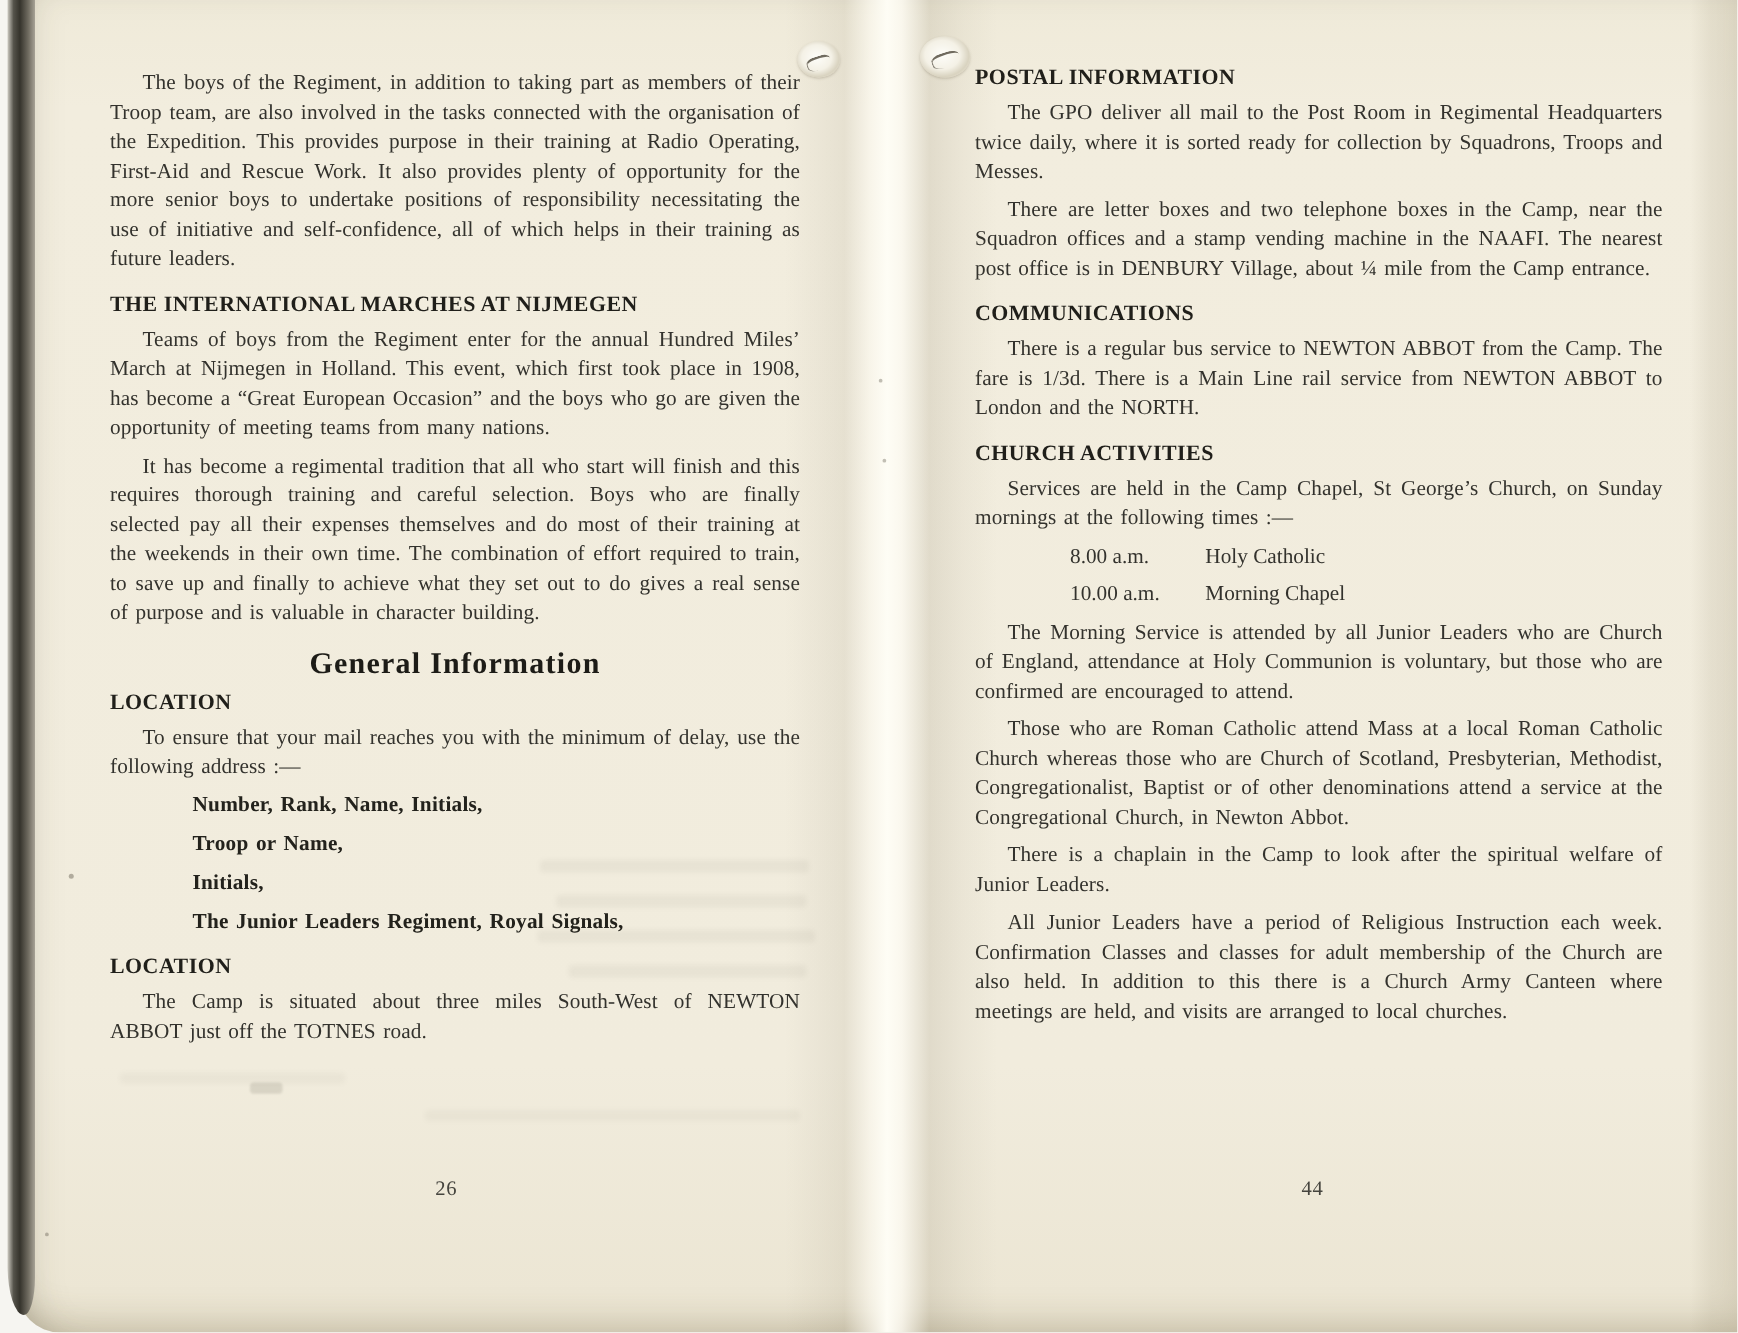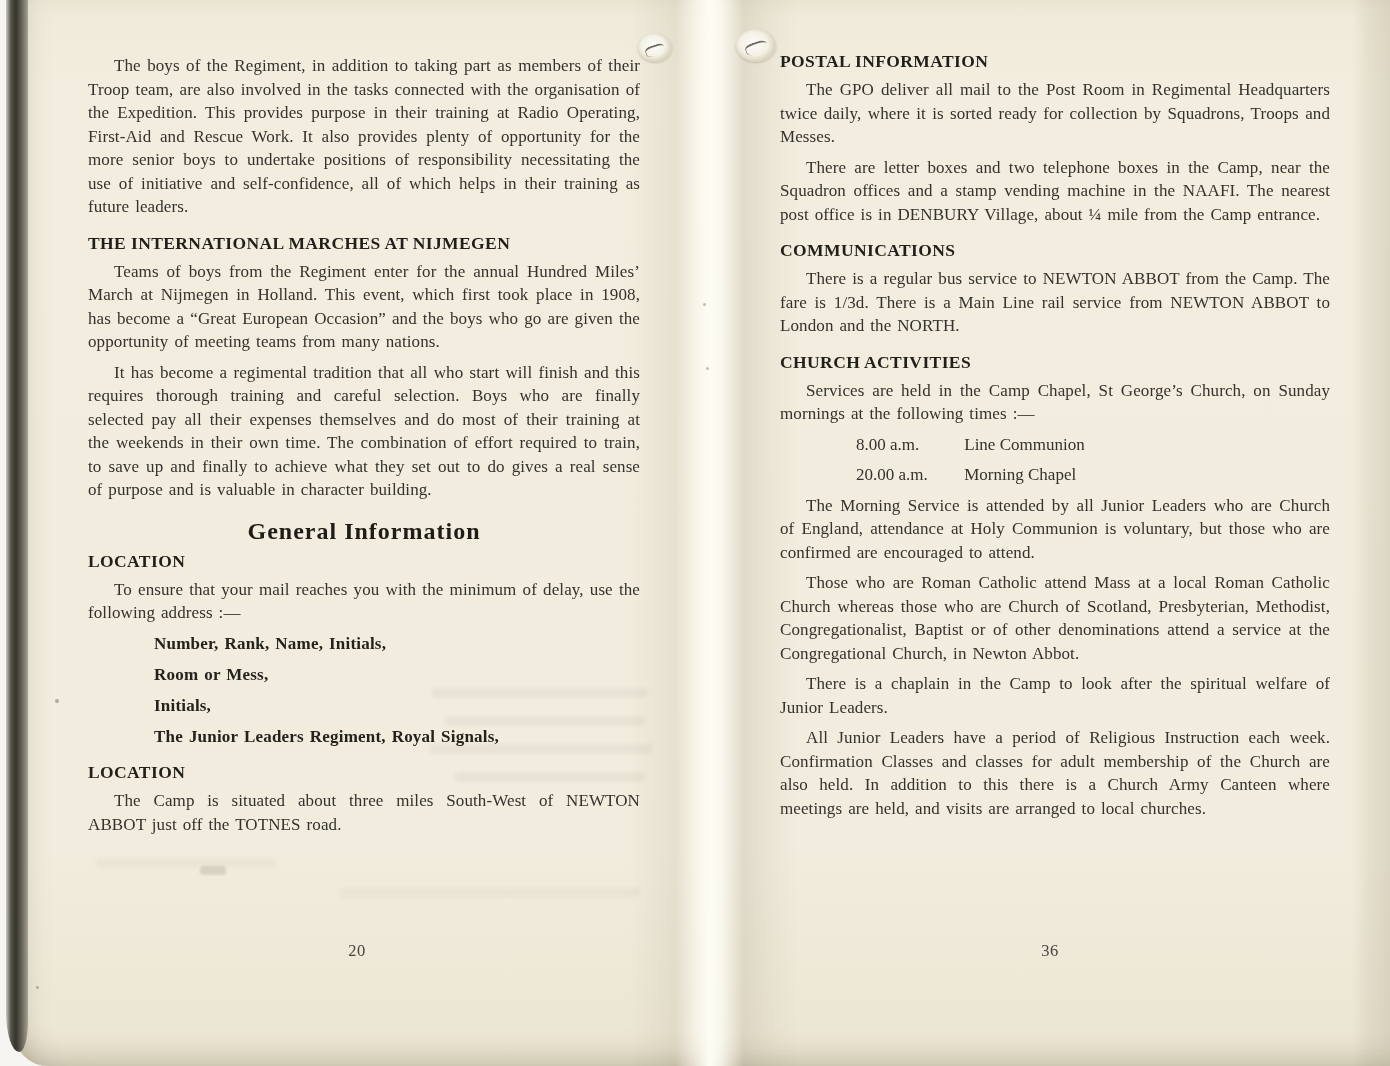--- a/index.html
+++ b/index.html
@@ -104,59 +104,59 @@
     <p class="body">Teams of boys from the Regiment enter for the annual Hundred Miles’ March at Nijmegen in Holland. This event, which first took place in 1908, has become a “Great European Occasion” and the boys who go are given the opportunity of meeting teams from many nations.</p>
     <p class="body">It has become a regimental tradition that all who start will finish and this requires thorough training and careful selection. Boys who are finally selected pay all their expenses themselves and do most of their training at the weekends in their own time. The combination of effort required to train, to save up and finally to achieve what they set out to do gives a real sense of purpose and is valuable in character building.</p>
 
     <div class="display-title">General Information</div>
 
     <h2 class="sect" style="margin-top:4px">LOCATION</h2>
     <p class="body">To ensure that your mail reaches you with the minimum of delay, use the following address :—</p>
 
     <div class="addr-block">
       <div class="addr-line">Number, Rank, Name, Initials,</div>
-      <div class="addr-line">Room or Mess,</div>
+      <div class="addr-line">Troop or Name,</div>
       <div class="addr-line">Initials,</div>
       <div class="addr-line">The Junior Leaders Regiment, Royal Signals,</div>
     </div>
 
     <h2 class="sect">LOCATION</h2>
     <p class="body">The Camp is situated about three miles South-West of NEWTON ABBOT just off the TOTNES road.</p>
 
-    <div class="page-number">20</div>
+    <div class="page-number">26</div>
   </div>
 
   <div class="page page-right">
     <h2 class="sect" style="margin-top:0">POSTAL INFORMATION</h2>
     <p class="body">The GPO deliver all mail to the Post Room in Regimental Headquarters twice daily, where it is sorted ready for collection by Squadrons, Troops and Messes.</p>
     <p class="body">There are letter boxes and two telephone boxes in the Camp, near the Squadron offices and a stamp vending machine in the NAAFI. The nearest post office is in DENBURY Village, about ¼ mile from the Camp entrance.</p>
 
     <h2 class="sect">COMMUNICATIONS</h2>
     <p class="body">There is a regular bus service to NEWTON ABBOT from the Camp. The fare is 1/3d. There is a Main Line rail service from NEWTON ABBOT to London and the NORTH.</p>
 
     <h2 class="sect">CHURCH ACTIVITIES</h2>
     <p class="body">Services are held in the Camp Chapel, St George’s Church, on Sunday mornings at the following times :—</p>
 
     <div class="sched">
       <div class="sched-row">
         <span class="sched-time">8.00 a.m.</span>
-        <span>Line Communion</span>
+        <span>Holy Catholic</span>
       </div>
       <div class="sched-row">
-        <span class="sched-time">20.00 a.m.</span>
+        <span class="sched-time">10.00 a.m.</span>
         <span>Morning Chapel</span>
       </div>
     </div>
 
     <p class="body">The Morning Service is attended by all Junior Leaders who are Church of England, attendance at Holy Communion is voluntary, but those who are confirmed are encouraged to attend.</p>
     <p class="body">Those who are Roman Catholic attend Mass at a local Roman Catholic Church whereas those who are Church of Scotland, Presbyterian, Methodist, Congregationalist, Baptist or of other denominations attend a service at the Congregational Church, in Newton Abbot.</p>
     <p class="body">There is a chaplain in the Camp to look after the spiritual welfare of Junior Leaders.</p>
     <p class="body">All Junior Leaders have a period of Religious Instruction each week. Confirmation Classes and classes for adult membership of the Church are also held. In addition to this there is a Church Army Canteen where meetings are held, and visits are arranged to local churches.</p>
 
-    <div class="page-number">36</div>
+    <div class="page-number">44</div>
   </div>
 
   <div class="gutter"></div>
   <div class="right-edge"></div>
 
   <div class="staple staple-a"></div>
   <div class="staple staple-b"></div>
 
   <div class="ghost" style="left:432px; top:688px; width:215px; height:10px;"></div>
   <div class="ghost" style="left:445px; top:716px; width:200px; height:10px;"></div>

